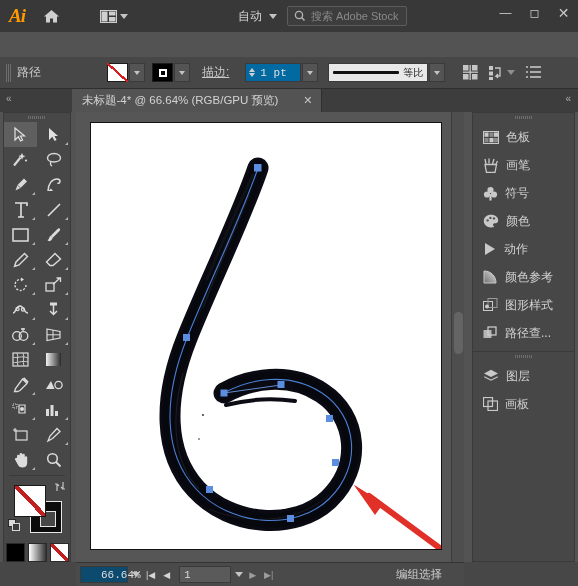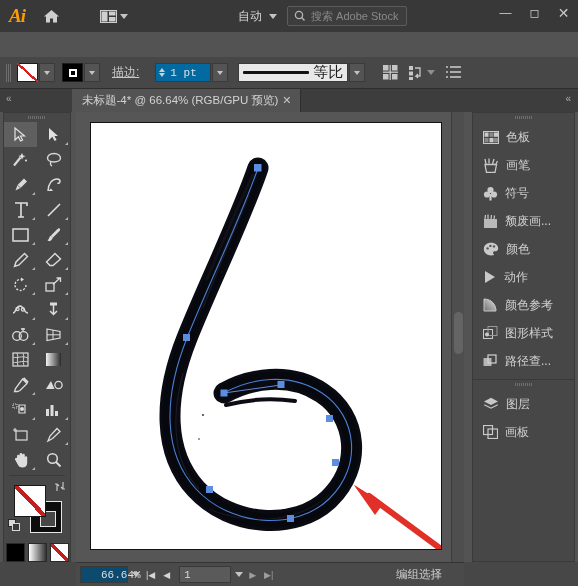--- a/index.html
+++ b/index.html
@@ -91,32 +91,32 @@
   .stepper i { width:0;height:0;border-left:3px solid transparent;border-right:3px solid transparent; }
   .stepper .up { border-bottom: 4px solid #cfcfcf; }
   .stepper .dn { border-top: 4px solid #cfcfcf; }
   .num-val { color: #e0e0e0; font-size: 11px; width: 42px; padding-left: 2px;
              font-family: "Liberation Mono", monospace; }
   .profile-box {
     display:flex; align-items:center; height:19px; background:#e8e8e8;
     border:1px solid #3a3a3a; margin-left:10px; padding:0 4px; gap:4px;
   }
   .profile-line { width: 66px; height: 3px; background: #111; border-radius: 1px; }
-  .profile-txt { color: #1c1c1c; font-size: 15px; }
+  .profile-txt { color: #1c1c1c; font-size: 10px; }
   .cb-icons { display: flex; align-items: center; gap: 11px; margin-left: 18px; }
 
   
   .tabbar {
     position: absolute; left: 0; top: 89px; width: 578px; height: 23px; background: #3d3d3d;
   }
   .collapse-l { position: absolute; left: 6px; top: 4px; color: #aaa; font-size: 10px; }
   .collapse-r { position: absolute; right: 7px; top: 4px; color: #aaa; font-size: 10px; }
   .doctab {
     position: absolute; left: 72px; top: 0; height: 23px; background: #535353;
-    display: flex; align-items: center; padding: 0 8px 0 10px; gap: 4px;
+    display: flex; align-items: center; padding: 0 8px 0 10px; gap: 25px;
     border-right: 1px solid #2f2f2f;
   }
   .doctab-title { color: #d2d2d2; font-size: 11.5px; white-space: nowrap; }
   .doctab-close { color: #c6c6c6; font-size: 11px; font-weight: bold; }
 
   
   .lefttools {
     position: absolute; left: 3px; top: 112px; width: 68px; height: 460px;
     background: #474747; border: 1px solid #3a3a3a;
   }
@@ -256,20 +256,21 @@
     <div class="win-controls">
       <div class="win-btn">—</div>
       <div class="win-btn">◻</div>
       <div class="win-btn">✕</div>
     </div>
   </div>
 
 
   <div class="controlbar">
     <div class="grip"></div>
+    <div class="cb-label" style="width:90px;">路径</div>
 
     <div style="display:flex;align-items:center;">
       <div class="fill-swatch"></div>
       <div class="dd-btn">
           <i class="caret-sm"></i>
         </div>
     </div>
     <div style="display:flex;align-items:center;margin-left:7px;">
       <div class="stroke-swatch">
           <i></i>
@@ -685,29 +686,20 @@
         <svg width="15" height="15" viewBox="0 0 15 15">
           <circle cx="7.5" cy="4" r="3.1" fill="#c9c9c9"></circle>
           <circle cx="4" cy="8.5" r="3.1" fill="#c9c9c9"></circle>
           <circle cx="11" cy="8.5" r="3.1" fill="#c9c9c9"></circle>
           <rect x="6.4" y="8" width="2.2" height="6.5" fill="#c9c9c9"></rect>
         </svg>
       </span>
       <span class="rp-label">符号</span>
     </div>
 
-    <div class="rp-item">
-      <span>
-        <svg width="15" height="15" viewBox="0 0 15 15">
-          <rect x="1" y="5" width="13" height="9" fill="#b9b9b9"></rect>
-          <path d="M2 5 L2.5 1 M5 5 L5 0.5 M8 5 L8.5 1 M11 5 L11.5 1.5" stroke="#c9c9c9" stroke-width="1.2"></path>
-        </svg>
-      </span>
-      <span class="rp-label">颓废画...</span>
-    </div>
 
     <div class="rp-item">
       <span>
         <svg width="16" height="14" viewBox="0 0 16 14">
           <path d="M8 0.8 C12.5 0.8 15.2 3.4 15.2 6.4 C15.2 8.6 13.4 9.2 12 9.2 C10.8 9.2 10 9.8 10 10.7 C10 12 11 12 11 12.8 C11 13.3 10 13.4 8 13.4 C3.8 13.4 0.8 10.6 0.8 7 C0.8 3.4 3.8 0.8 8 0.8 Z" fill="#c9c9c9"></path>
           <circle cx="4.6" cy="6.4" r="1.2" fill="#555"></circle>
           <circle cx="7.4" cy="3.9" r="1.2" fill="#555"></circle>
           <circle cx="11" cy="4.4" r="1.2" fill="#555"></circle>
         </svg>
       </span>

